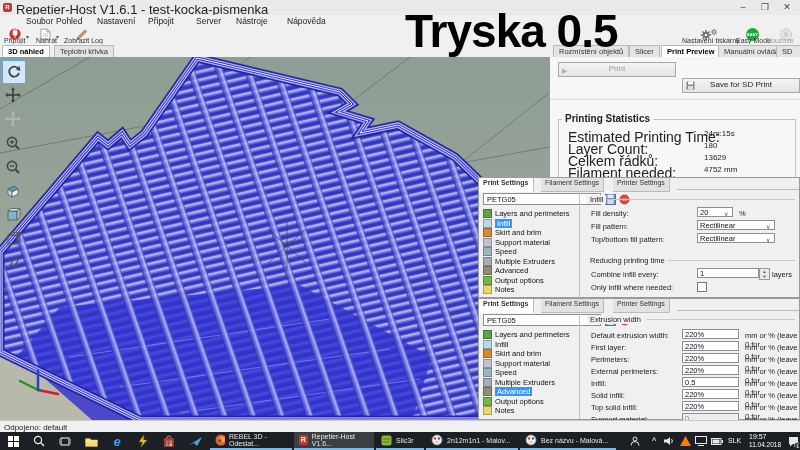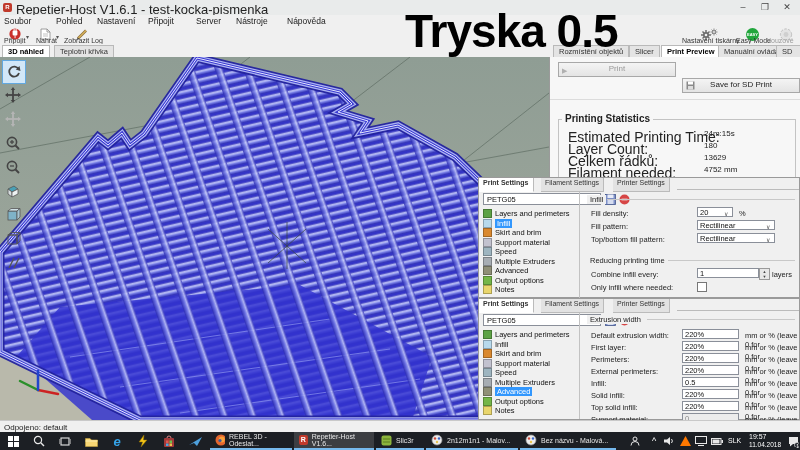--- a/index.html
+++ b/index.html
@@ -68,21 +68,21 @@
 
   <div class="abs" id="titlebar">
     <div class="abs" style="left:3px;top:3px;width:9px;height:9px;background:#c0392b;border-radius:2px;color:#fff;font-size:6px;font-weight:bold;text-align:center;line-height:9px;">R</div>
     <div class="title-text txt">Repetier-Host V1.6.1 - test-kocka-pismenka</div>
     <div class="winbtn" style="right:46px;">–</div>
     <div class="winbtn" style="right:24px;">❐</div>
     <div class="winbtn" style="right:2px;">✕</div>
   </div>
 
   <div class="abs" id="menubar">
-    <span class="menuitem" style="left:4px;">Soubor</span>
+    <span class="menuitem" style="left:26px;">Soubor</span>
     <span class="menuitem" style="left:56px;">Pohled</span>
     <span class="menuitem" style="left:97px;">Nastavení</span>
     <span class="menuitem" style="left:148px;">Připojit</span>
     <span class="menuitem" style="left:196px;">Server</span>
     <span class="menuitem" style="left:236px;">Nástroje</span>
     <span class="menuitem" style="left:287px;">Nápověda</span>
   </div>
 
   <div class="abs" id="toolbar">
     <svg class="abs" style="left:8px;top:0;" width="14" height="12">

